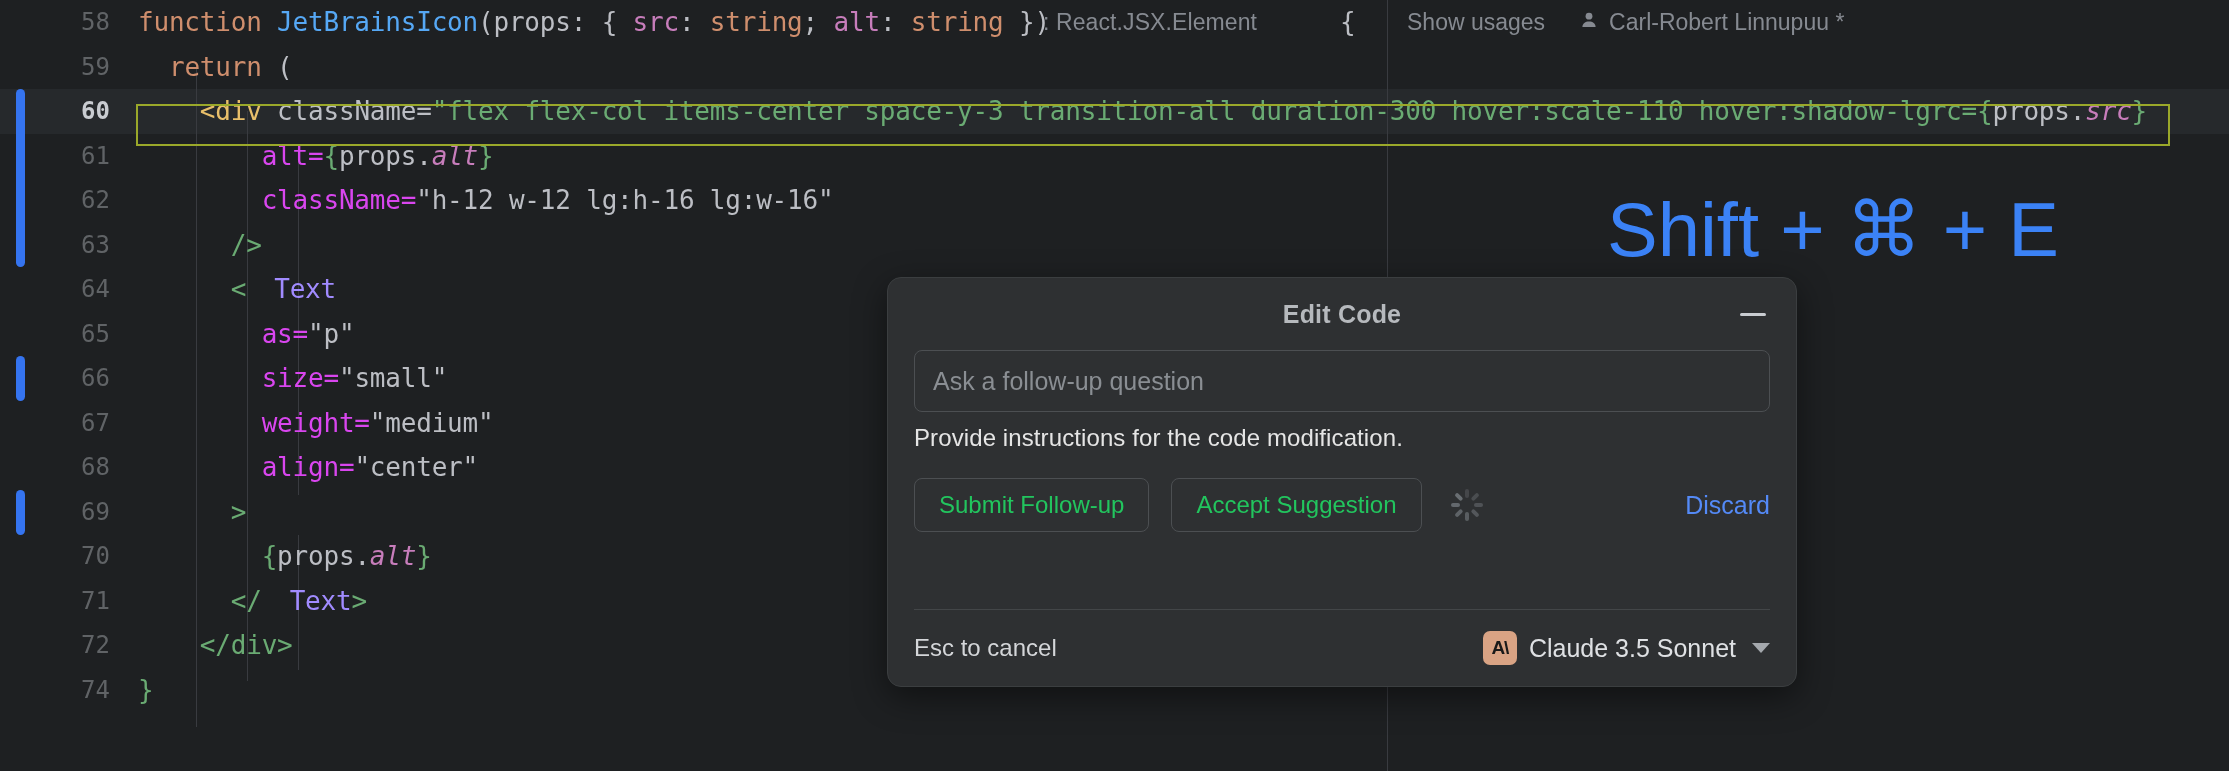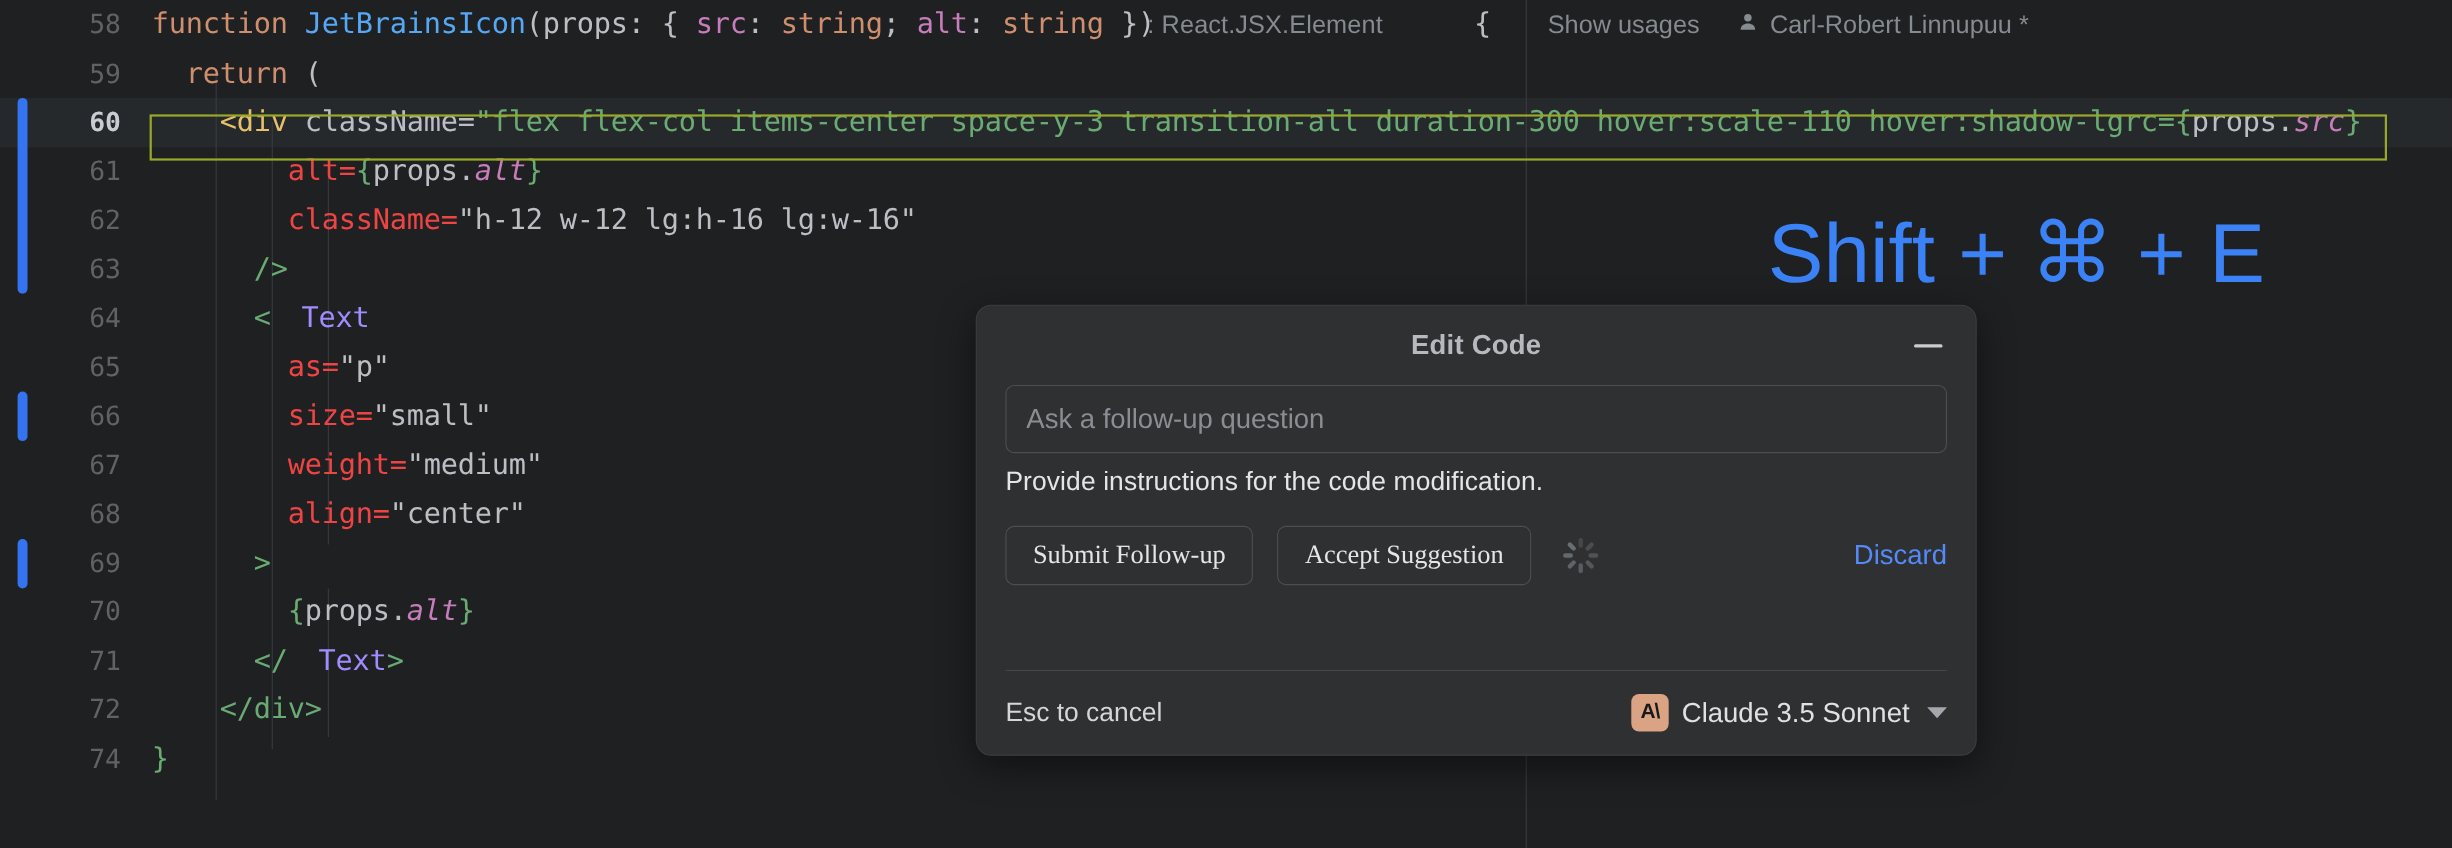--- a/index.html
+++ b/index.html
@@ -97,21 +97,21 @@
     padding-left: 6px;
   }
 
   
   .tok-kw      { color: #cf8e6d; }
   .tok-fn      { color: #56a8f5; }
   .tok-plain   { color: #bcbec4; }
   .tok-param   { color: #c77dbb; }
   .tok-tag     { color: #e8bf6a; }
   .tok-str     { color: #6aab73; }
-  .tok-attr    { color: #ef4444; }
+  .tok-attr    { color: #d946ef; }
   .tok-comp    { color: #a18bff; margin-left: 28px; }
   .tok-brace   { color: #6aab73; }
   .tok-prop    { color: #c77dbb; font-style: italic; }
   .tok-grn     { color: #6aab73; }
 
   
   .inlay {
     font-family: "Liberation Sans", sans-serif;
     font-size: 23px;
     color: #868a91;
@@ -261,22 +261,22 @@
     gap: 22px;
   }
 
   .btn {
     height: 54px;
     padding: 0 24px;
     box-sizing: border-box;
     background: transparent;
     border: 1px solid #4c4f52;
     border-radius: 8px;
-    color: #e5e5e5;
-    font-family: Liberation Serif, serif;
+    color: #22c55e;
+    font-family: Liberation Sans, sans-serif;
     font-size: 24px;
     display: flex;
     align-items: center;
     justify-content: center;
     cursor: default;
   }
 
   .spinner {
     width: 34px;
     height: 34px;

